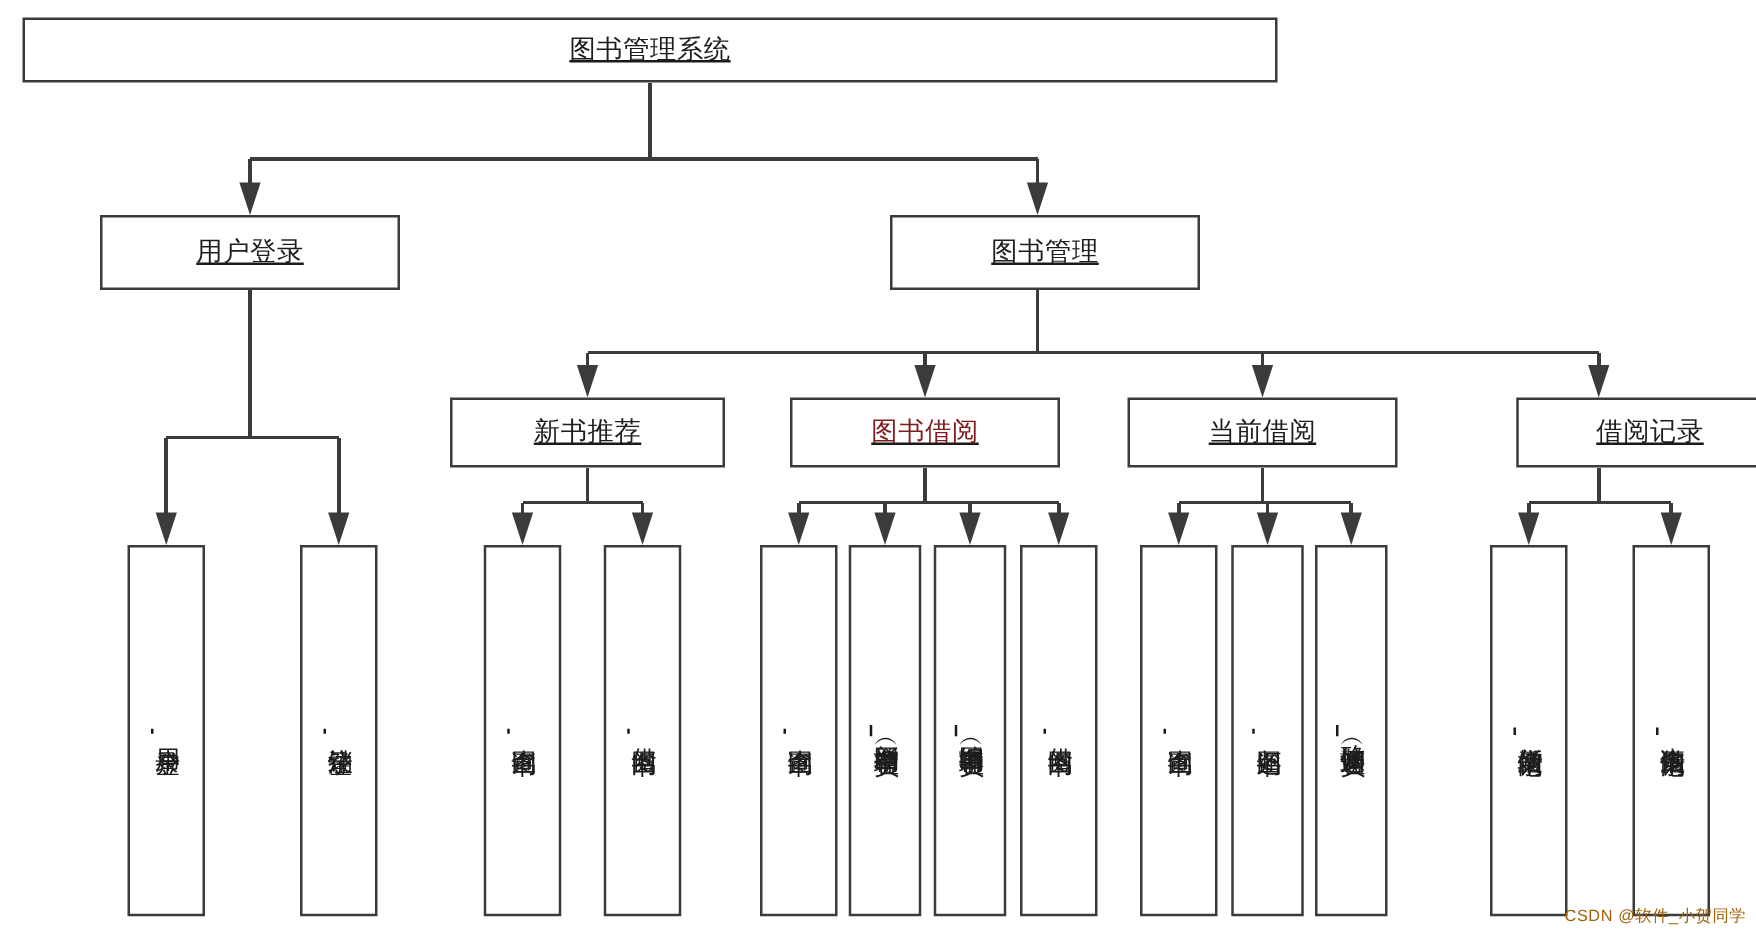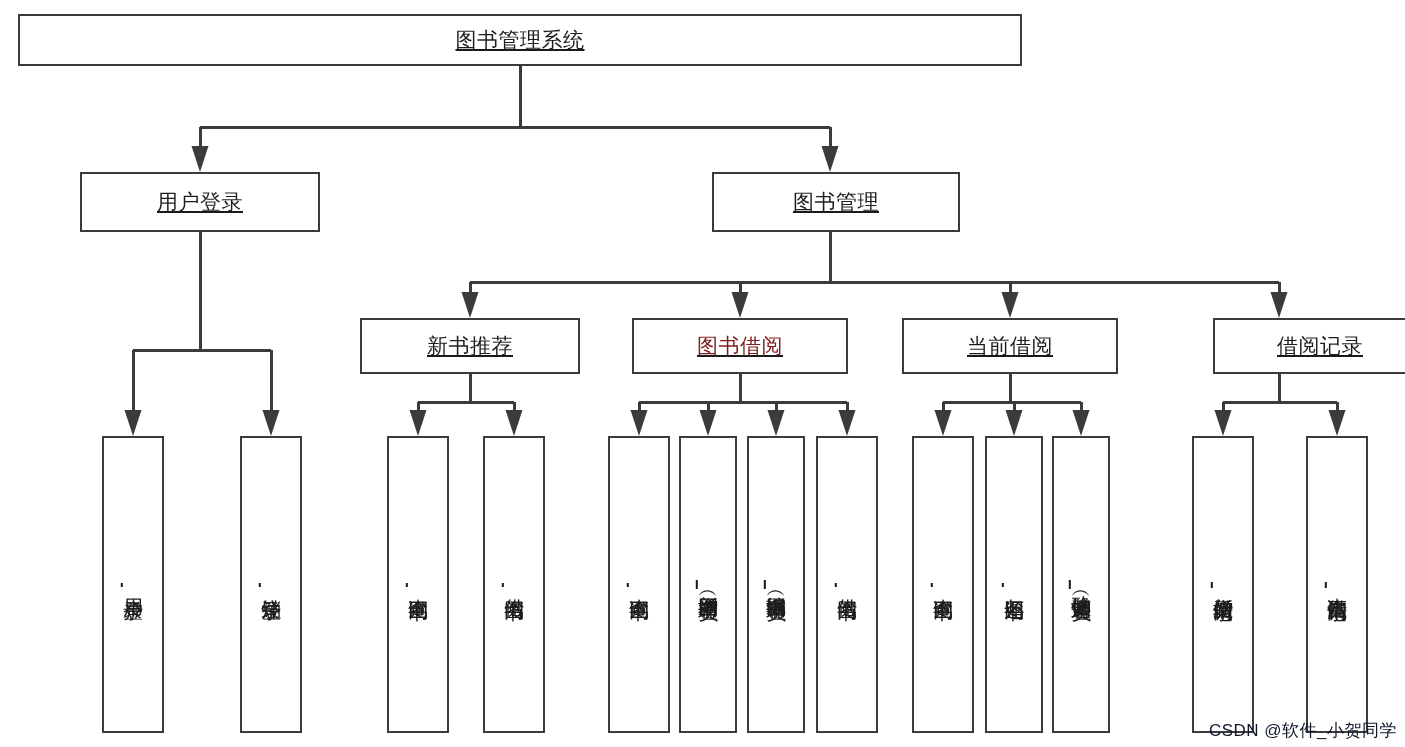--- a/index.html
+++ b/index.html
@@ -56,22 +56,22 @@
     white-space: normal;
     line-height: 1.18;
     letter-spacing: 1px;
     font-size: 20px;
     max-height: 100%;
   }
   #watermark {
     position: absolute;
     right: 8px;
     bottom: 5px;
-    font-size: 17px;
-    color: #0f172a;
+    font-size: 13px;
+    color: #a16207;
     letter-spacing: 0.5px;
     z-index: 5;
     white-space: nowrap;
     pointer-events: none;
   }
 </style>
 </head>
 <body>
 
 <div id="diagram-root">

